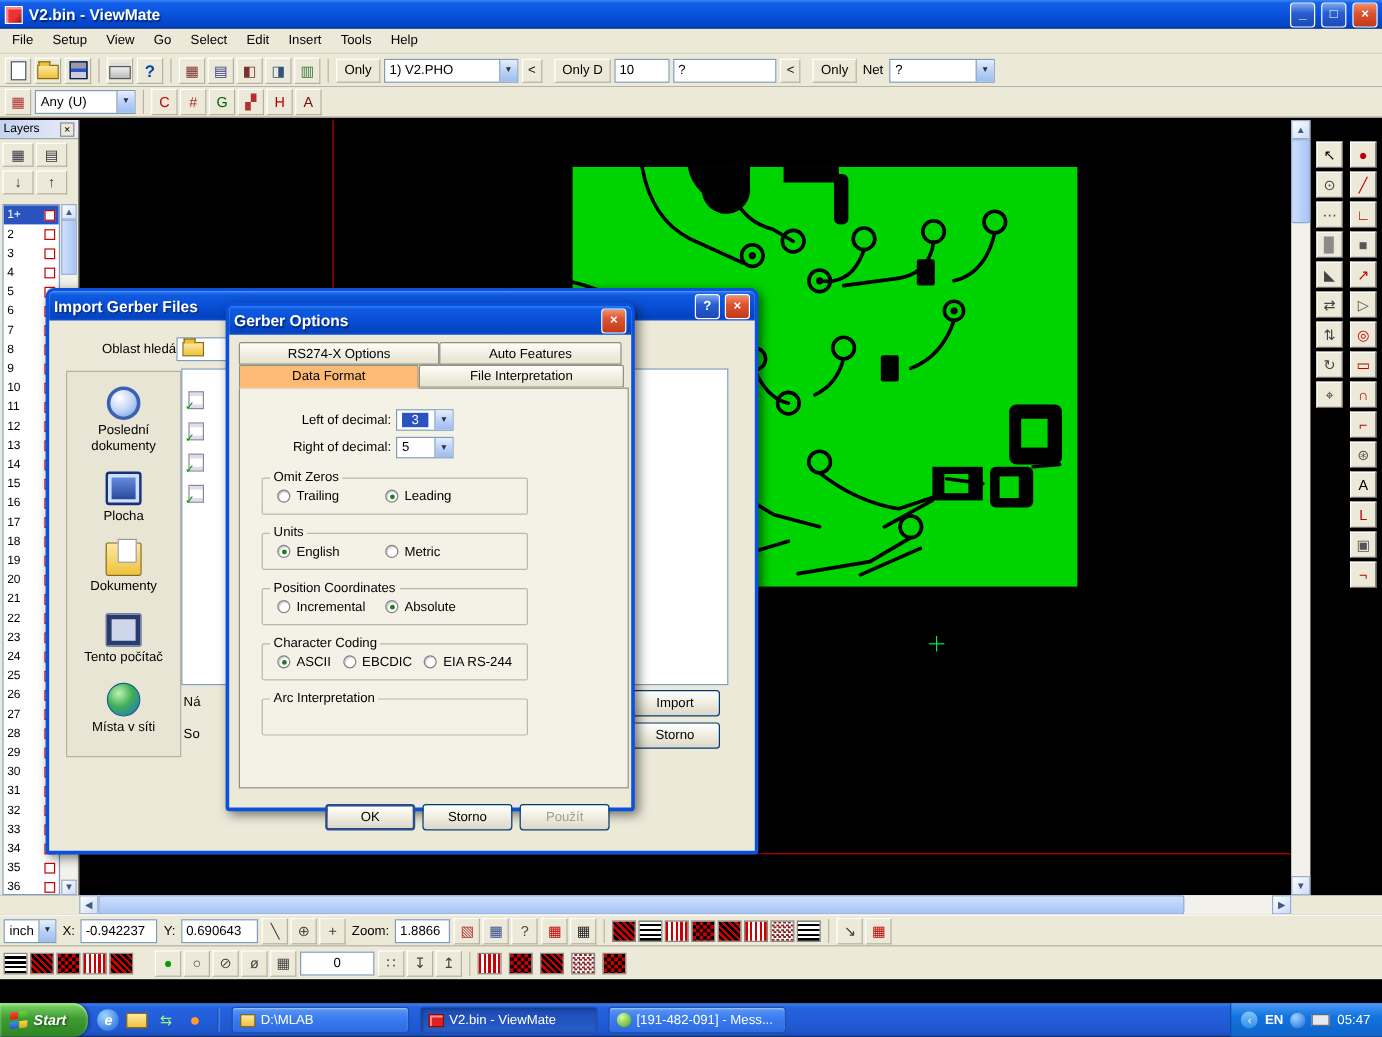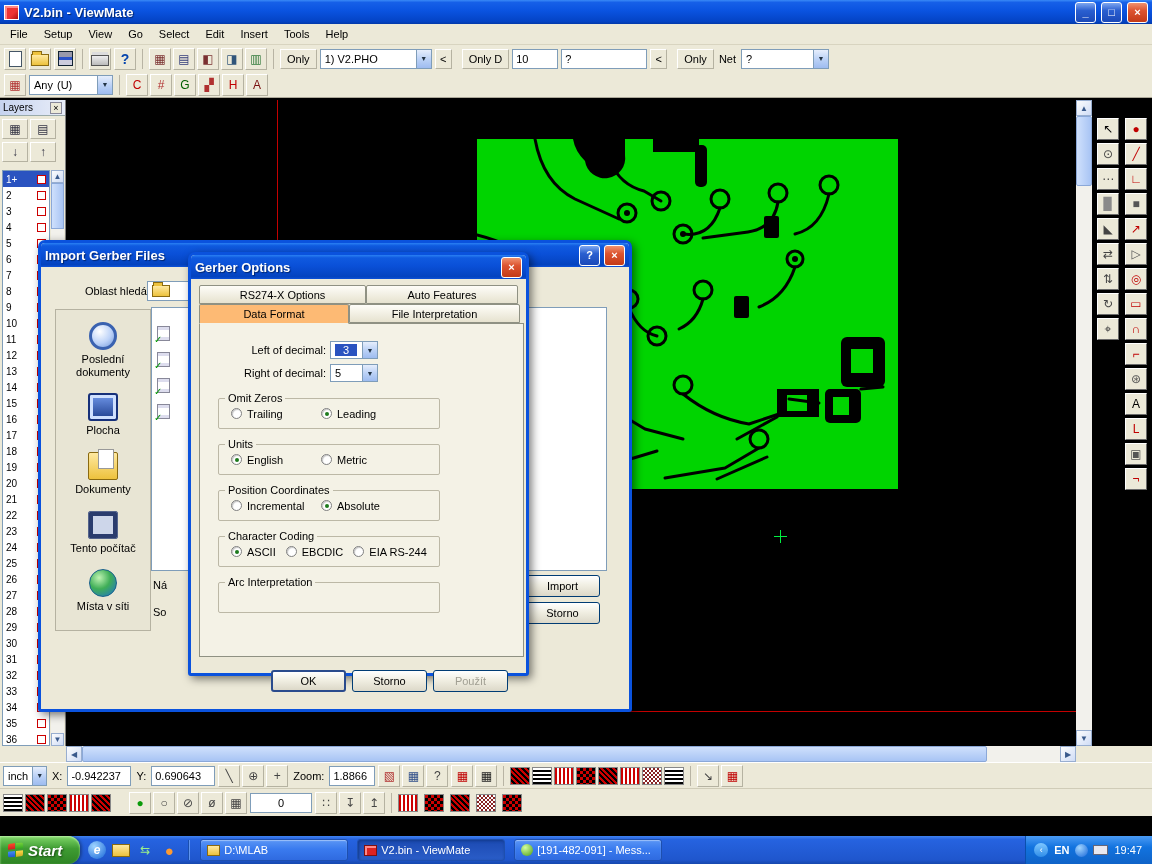--- a/index.html
+++ b/index.html
@@ -148,21 +148,21 @@
   .pat{width:20px;height:18px;border:1px solid #888;}
   .pat-a{background:repeating-linear-gradient(45deg,#c00 0 2px,#000 2px 4px);}
   .pat-b{background:repeating-linear-gradient(0deg,#000 0 2px,#fff 2px 4px);}
   .pat-c{background:repeating-linear-gradient(90deg,#c00 0 2px,#fff 2px 4px);}
   .pat-d{background:repeating-conic-gradient(#000 0 25%,#c00 0 50%) 0 0/6px 6px;}
   .pat-e{background:repeating-conic-gradient(#822 0 25%,#fff 0 50%) 0 0/4px 4px;}
 
   
   #taskbar{position:absolute;left:0;top:836px;width:1152px;height:28px;display:flex;align-items:center;
     background:linear-gradient(180deg,#3f82f0,#2663e0 12%,#1f56cd 85%,#1648ad);}
-  #start-btn{height:28px;padding:0 18px 0 8px;display:flex;align-items:center;gap:5px;color:#fff;font-weight:bold;font-style:italic;font-size:15px;
+  #start-btn{height:28px;padding:0 18px 0 8px;display:flex;align-items:center;gap:5px;color:#fff;font-weight:bold;font-style:italic;font-size:12px;
     background:linear-gradient(180deg,#7fd768,#3f9c33 45%,#2e8424);border-radius:0 12px 12px 0;text-shadow:1px 1px 2px #1a4a12;box-shadow:inset 0 1px 2px #b9f0a4,2px 0 3px rgba(0,0,0,.3);}
   .flag{width:15px;height:14px;border-radius:2px;transform:skewY(-6deg);
     background:linear-gradient(#ff4a29,#c22) left top/7px 6px no-repeat,
                linear-gradient(#7ad13d,#3a2) right top/7px 6px no-repeat,
                linear-gradient(#3f8cf3,#25c) left bottom/7px 6px no-repeat,
                linear-gradient(#ffd94a,#ca2) right bottom/7px 6px no-repeat;}
   #quick-launch{display:flex;align-items:center;gap:6px;padding:0 8px;}
   .ql-btn{width:18px;height:18px;display:flex;align-items:center;justify-content:center;}
   .ql0{border-radius:50%;background:radial-gradient(circle at 35% 30%,#9fd4ff,#1565d8);color:#fff;font-weight:bold;font-style:italic;}
   .ql1{background:linear-gradient(#ffe9a0,#edc23d);border:1px solid #8a6a10;height:13px;}
@@ -942,15 +942,15 @@
         <span class="task-label">[191-482-091] - Mess...</span>
       </div>
     </div>
   <div id="tray">
     <div id="tray-chevron">‹</div>
     <span style="font-weight:bold">EN</span>
     <span id="tray-icons" style="display:flex;align-items:center;gap:5px">
         <div class="tray-ico tr0"></div>
         <div class="tray-ico tr1"></div>
       </span>
-    <span>19:47</span>
+    <span>05:47</span>
   </div>
 </div>
 
 </body></html>

